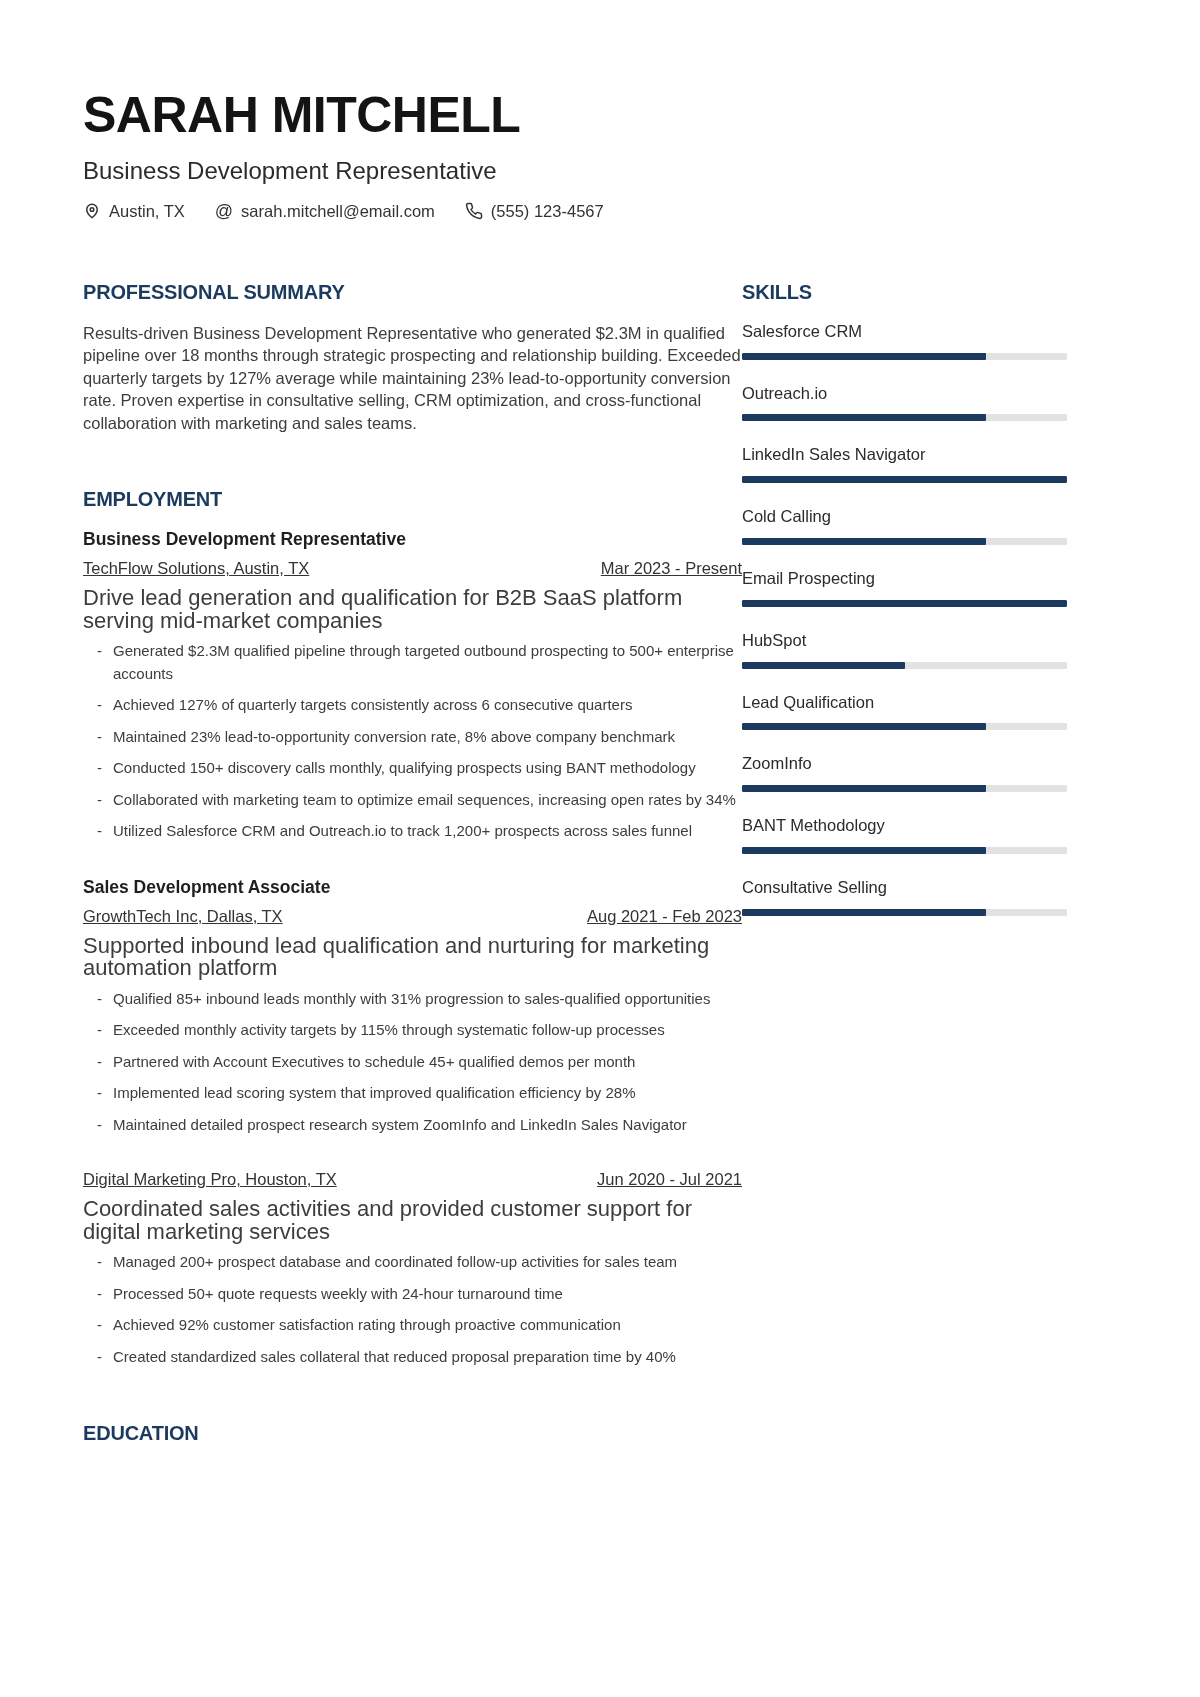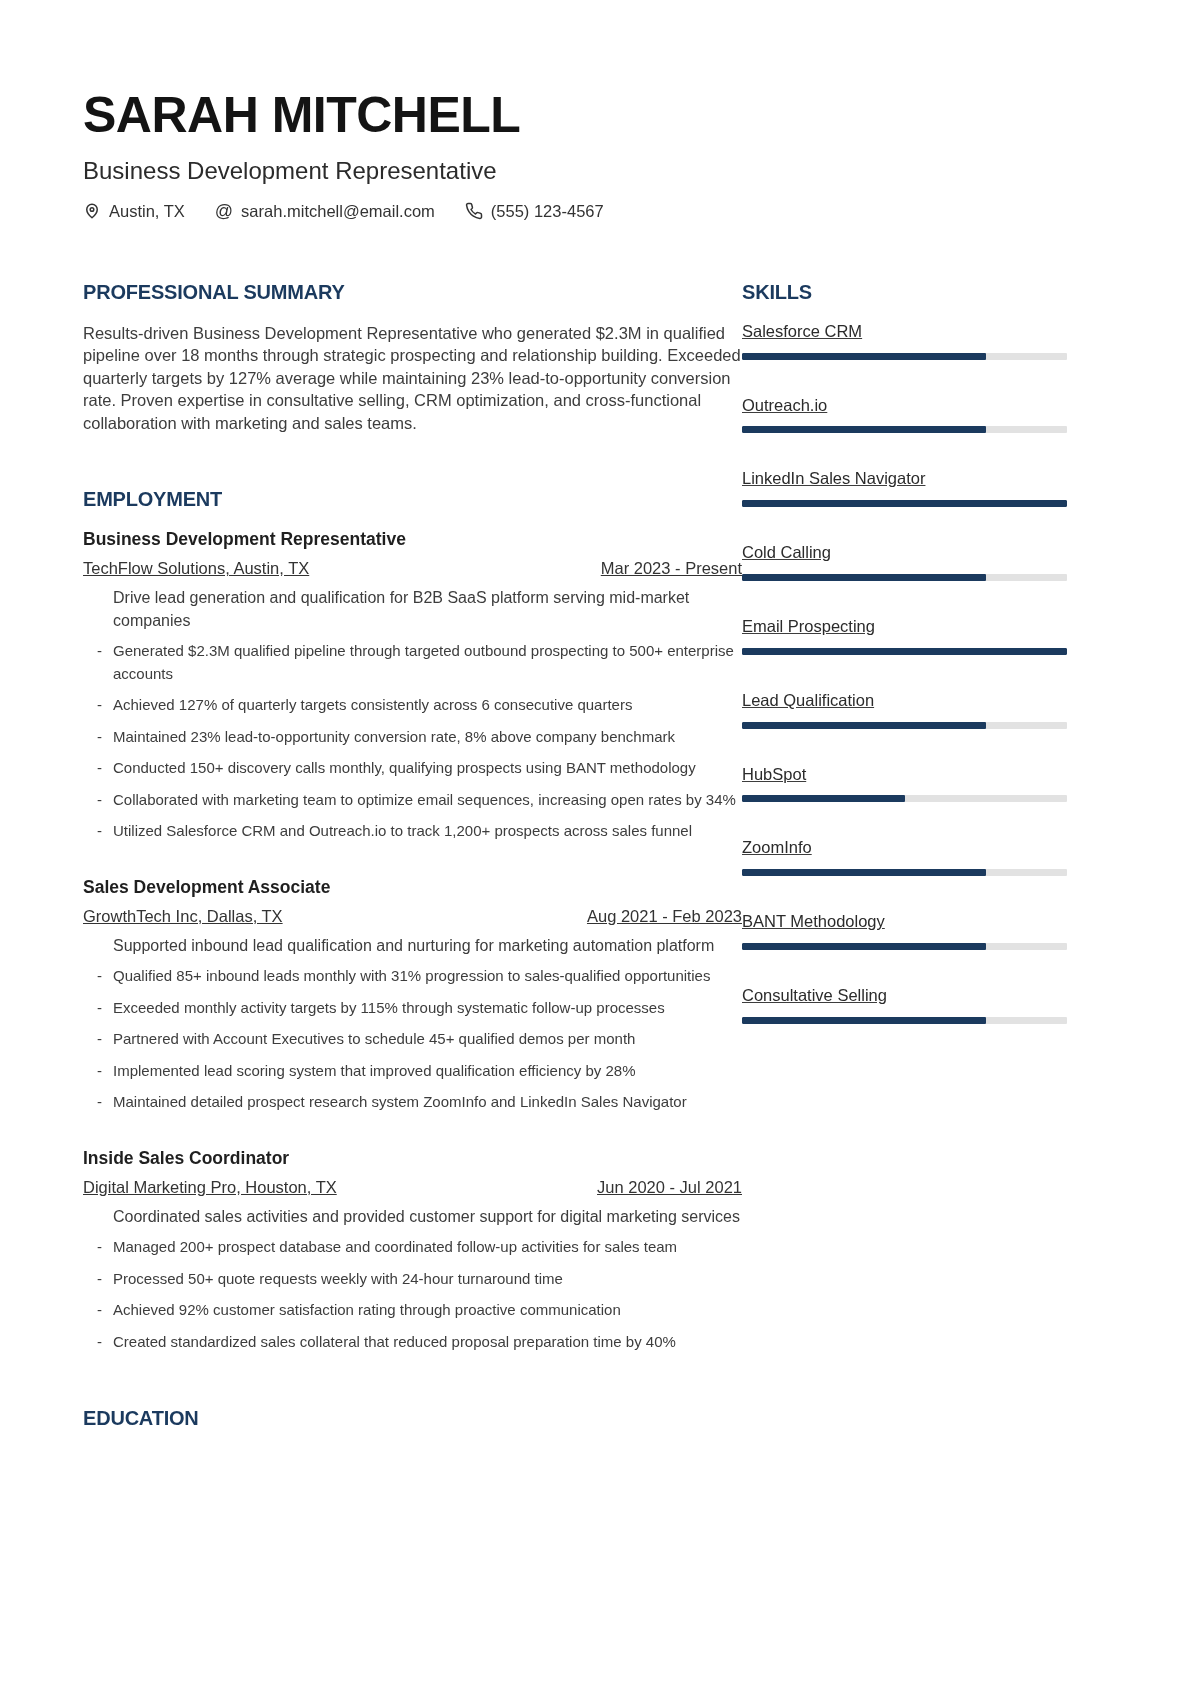--- a/index.html
+++ b/index.html
@@ -51,36 +51,36 @@
   
   .job{margin-bottom:34px;}
   .job-title{
     font-size:17.5px;font-weight:bold;color:#1f1f1f;margin-bottom:9px;
   }
   .job-meta{
     display:flex;justify-content:space-between;align-items:baseline;
     font-size:16.5px;color:#333;margin-bottom:9px;text-decoration:underline;
   }
   .job-desc{
-    font-size:16px;line-height:22.5px;color:var(--body);margin-bottom:8px;margin-left:30px;
+    font-size:22px;line-height:22.5px;color:var(--body);margin-bottom:8px;
   }
   ul.bullets{list-style:none;}
   ul.bullets li{
     position:relative;
     padding-left:30px;
     font-size:15px;line-height:22.5px;color:var(--body);
     margin-bottom:9px;
   }
   ul.bullets li::before{
     content:"-";
     position:absolute;left:14px;top:0;
     color:var(--body);
   }
   
-  .skill{margin-bottom:36px;text-decoration:underline;}
+  .skill{margin-bottom:24px;}
   .skill-name{
     font-size:16.5px;color:#2b2b2b;margin-bottom:11px;line-height:1.2;
   }
   .skill-track{
     width:100%;height:7px;background:var(--track);border-radius:1px;
     overflow:hidden;
   }
   .skill-fill{height:100%;background:var(--accent);border-radius:1px;}
   
   .edu{margin-bottom:0;}
@@ -153,21 +153,20 @@
     <ul class="bullets">
                 <li>Qualified 85+ inbound leads monthly with 31% progression to sales-qualified opportunities</li>
                 <li>Exceeded monthly activity targets by 115% through systematic follow-up processes</li>
                 <li>Partnered with Account Executives to schedule 45+ qualified demos per month</li>
                 <li>Implemented lead scoring system that improved qualification efficiency by 28%</li>
                 <li>Maintained detailed prospect research system ZoomInfo and LinkedIn Sales Navigator</li>
               </ul>
   </article>
 
   <article class="job">
-    <div class="job-title">Inside Sales Coordinator</div>
     <div class="job-meta">
       <span>Digital Marketing Pro, Houston, TX</span>
       <span>Jun 2020 - Jul 2021</span>
     </div>
     <div class="job-desc">Coordinated sales activities and provided customer support for digital marketing services</div>
     <ul class="bullets">
                 <li>Managed 200+ prospect database and coordinated follow-up activities for sales team</li>
                 <li>Processed 50+ quote requests weekly with 24-hour turnaround time</li>
                 <li>Achieved 92% customer satisfaction rating through proactive communication</li>
                 <li>Created standardized sales collateral that reduced proposal preparation time by 40%</li>
@@ -214,30 +213,30 @@
   </div>
 
   <div class="skill">
     <div class="skill-name">Email Prospecting</div>
     <div class="skill-track">
       <div class="skill-fill" style="width: 100%;"></div>
     </div>
   </div>
 
   <div class="skill">
+    <div class="skill-name">HubSpot</div>
+    <div class="skill-track">
+      <div class="skill-fill" style="width: 50%;"></div>
+    </div>
+  </div>
+
+  <div class="skill">
     <div class="skill-name">Lead Qualification</div>
     <div class="skill-track">
       <div class="skill-fill" style="width: 75%;"></div>
-    </div>
-  </div>
-
-  <div class="skill">
-    <div class="skill-name">HubSpot</div>
-    <div class="skill-track">
-      <div class="skill-fill" style="width: 50%;"></div>
     </div>
   </div>
 
   <div class="skill">
     <div class="skill-name">ZoomInfo</div>
     <div class="skill-track">
       <div class="skill-fill" style="width: 75%;"></div>
     </div>
   </div>
 

